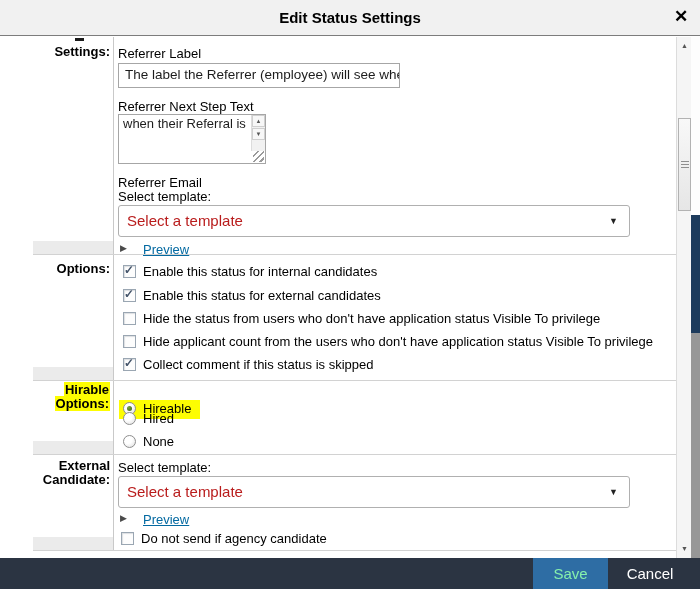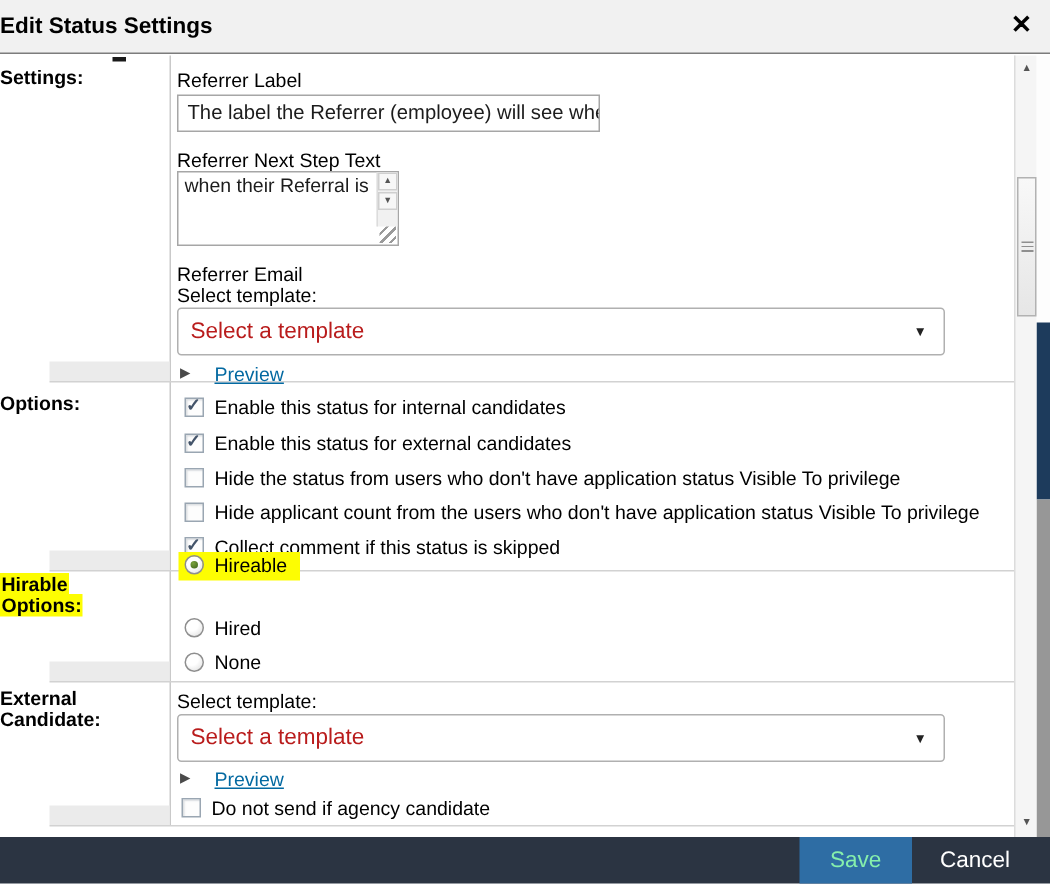--- a/index.html
+++ b/index.html
@@ -2,33 +2,33 @@
 <html><head>
 <meta charset="utf-8">
 <style>
   html,body{margin:0;padding:0}
   body{width:700px;height:589px;position:relative;background:#fff;overflow:hidden;
        font-family:"Liberation Sans",sans-serif;color:#000;-webkit-font-smoothing:antialiased}
 
   
   .titlebar{position:absolute;left:0;top:0;width:700px;height:36px;background:#f1f1f1;
             border-bottom:1px solid #7c7c7c;box-sizing:border-box}
-  .title{position:absolute;left:0;top:0;width:100%;line-height:36px;
+  .title{position:absolute;left:0;top:0;width:100%;text-align:center;line-height:36px;
          font-size:15px;font-weight:bold}
   .closebtn{position:absolute;right:6px;top:0;width:26px;height:34px;line-height:34px;
             text-align:center;font-size:17px;font-weight:bold;cursor:pointer}
 
   
   .vdivider{position:absolute;left:113px;top:37px;width:1px;height:513px;background:#c9c9c9}
   .hsep{position:absolute;left:33px;width:643px;height:1px;background:#d2d2d2}
   .band{position:absolute;left:33px;width:80px;height:13px;background:#ebebeb}
   .remnant{position:absolute;left:75px;top:38px;width:9px;height:3px;background:#1a1a1a}
 
   
-  .seclabel{position:absolute;left:0;width:110px;text-align:left;font-size:13px;
+  .seclabel{position:absolute;left:0;width:110px;text-align:right;font-size:13px;
             font-weight:bold;line-height:14px}
   .fieldlabel{position:absolute;font-size:13px;line-height:14px}
 
   
   .textinput{position:absolute;background:#fff;border:1px solid #a6a6a6;box-sizing:border-box;
              font-size:13.5px;line-height:22px;padding:0 6px;white-space:nowrap;overflow:hidden;color:#1c1c1c}
   .ta{position:absolute;background:#fff;border:1px solid #a6a6a6;box-sizing:border-box}
   .ta .talines{position:absolute;left:4px;top:1px;right:16px;font-size:13px;line-height:15.5px;color:#1c1c1c;white-space:nowrap;overflow:hidden}
   .ta .rail{position:absolute;right:0;top:0;width:14px;height:36px;background:#f1f1f1;border-left:1px solid #dcdcdc;box-sizing:border-box}
   .ta .railbtn{position:absolute;left:0;width:13px;height:12px;background:#f7f7f7;border:1px solid #cfcfcf;
@@ -155,21 +155,21 @@
       <span class="mark">✓</span>
     </span>
   <span class="cblabel">Collect comment if this status is skipped</span>
 </div>
 
 <div class="seclabel" style="top:383px;left:0;width:110px">
   <span class="hl-label">Hirable</span><br>
   <span class="hl-label">Options:</span>
 </div>
 
-<div class="radrow hl-row" style="left:119px;top:368px">
+<div class="radrow hl-row" style="left:119px;top:400px">
   <span class="rad on"></span>
   <span class="radlabel">Hireable</span>
 </div>
 <div class="radrow" style="left:123px;top:412px">
   <span class="rad"></span>
   <span class="radlabel">Hired</span>
 </div>
 <div class="radrow" style="left:123px;top:435px">
   <span class="rad"></span>
   <span class="radlabel">None</span>

